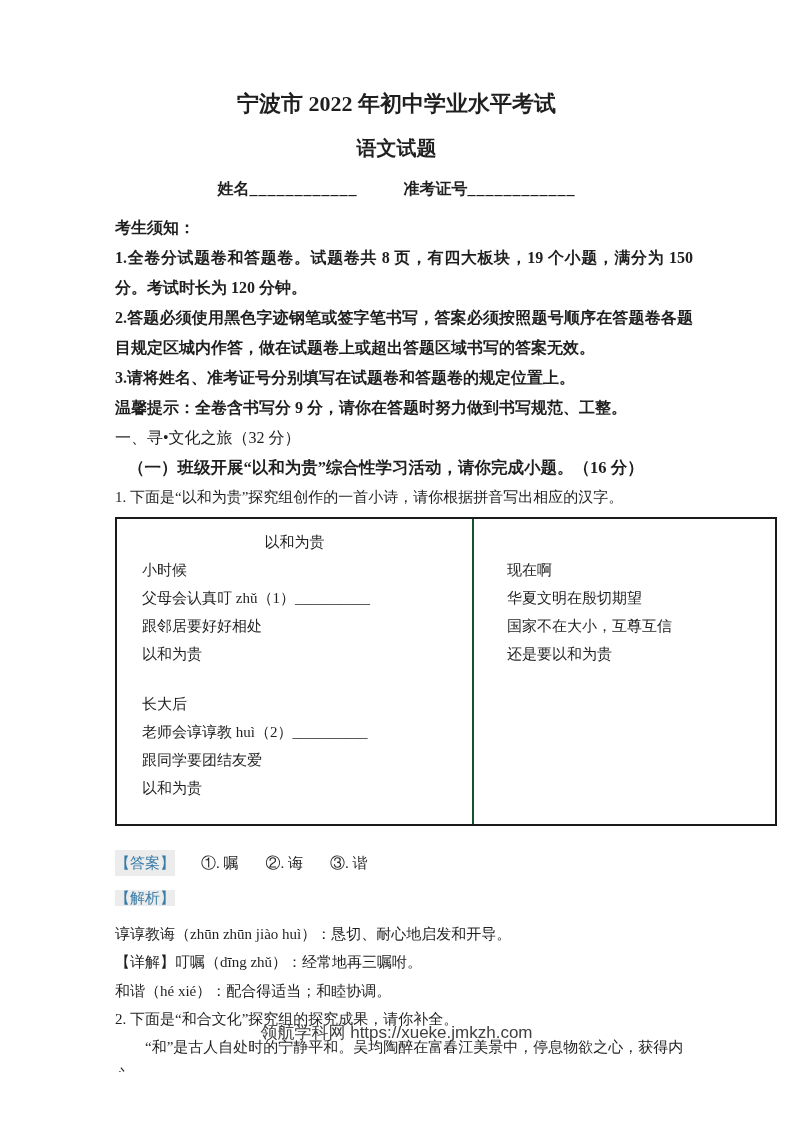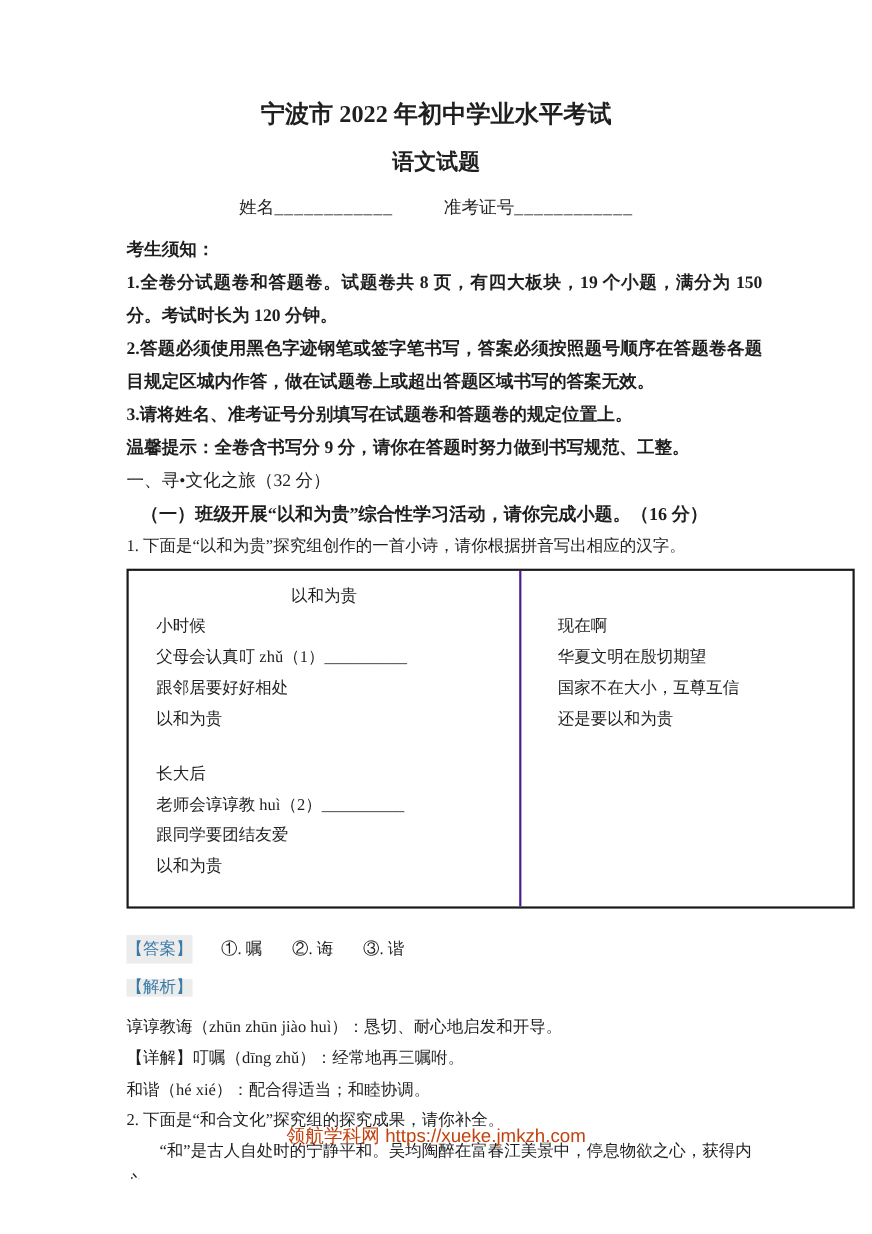--- a/index.html
+++ b/index.html
@@ -17,21 +17,21 @@
     font-size:22px;font-weight:bold;line-height:1.25;
   }
   .subtitle{
     margin:18px 0 0 0;
     text-align:center;
     font-size:20px;font-weight:bold;line-height:1.2;
   }
   .name-row{
     margin-top:19px;
     display:flex;justify-content:center;gap:46px;
-    font-size:16px;font-weight:normal;
+    font-size:16px;font-weight:bold;
   }
   .name-row .blank{letter-spacing:1px;}
   .content{
     margin:13px 100px 0 115px;
     width:578px;
   }
   .content p{margin:0;}
   .notice-head{font-size:16px;font-weight:bold;line-height:30px;}
   .notice-item{font-size:16px;font-weight:bold;line-height:30px;margin-top:1px;text-align:justify;}
   .tip{font-size:16px;font-weight:bold;line-height:30px;margin-top:2px;}
@@ -40,21 +40,21 @@
   .q-prompt{font-size:15px;line-height:28px;margin-top:5px;}
   .poem-box{
     margin-top:6px;
     width:662px;
     border:2px solid #1a1a1a;
     display:flex;
     box-sizing:border-box;
   }
   .poem-col-left{
     width:357px;box-sizing:border-box;
-    border-right:2px solid #4c1d95;
+    border-right:2px solid #14532d;
     padding:9px 10px 22px 25px;
   }
   .poem-col-right{
     flex:1;box-sizing:border-box;
     padding:9px 6px 22px 33px;
   }
   .poem-title{
     text-align:center;font-size:15px;line-height:28px;
     padding-right:15px;
   }
@@ -75,21 +75,21 @@
   .ans-items{display:flex;gap:27px;margin-left:26px;}
   .analysis-row{margin-top:9px;font-size:15px;line-height:26px;}
   .detail{margin-top:9px;font-size:15px;line-height:28.5px;}
   .detail .line{display:block;}
   .q2{margin-top:5px;font-size:15px;line-height:28px;}
   .q2-body{font-size:15px;line-height:28px;text-indent:2em;margin-top:2px;}
   .footer{
     position:absolute;left:0;right:0;bottom:28px;
     text-align:center;
     font-family:"Liberation Sans","DejaVu Sans",sans-serif;
-    font-size:17px;color:#c2410c;
+    font-size:17px;color:#404040;
   }
 </style>
 </head>
 <body>
 
 <div class="page">
 
   <h1 class="title">宁波市 2022 年初中学业水平考试</h1>
   <h2 class="subtitle">语文试题</h2>
 

